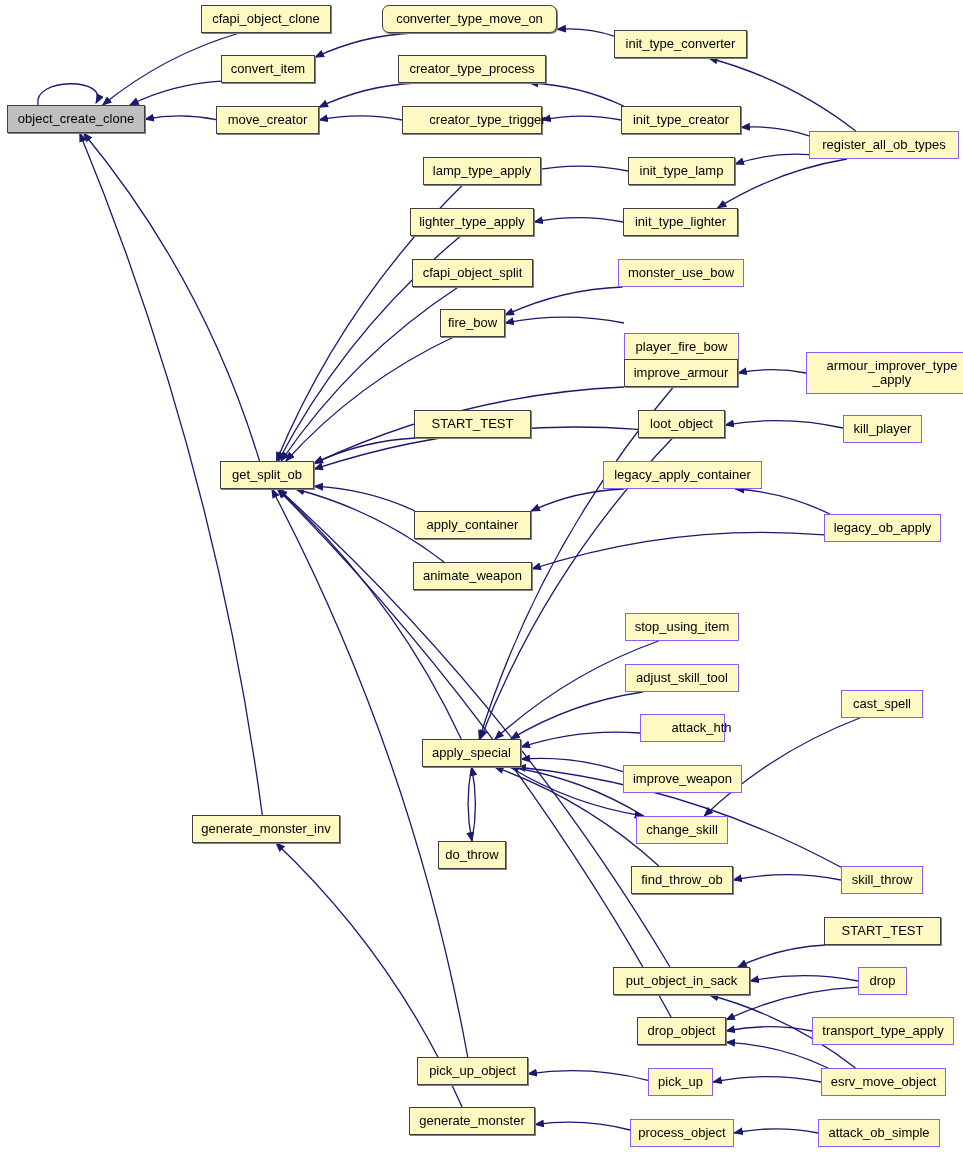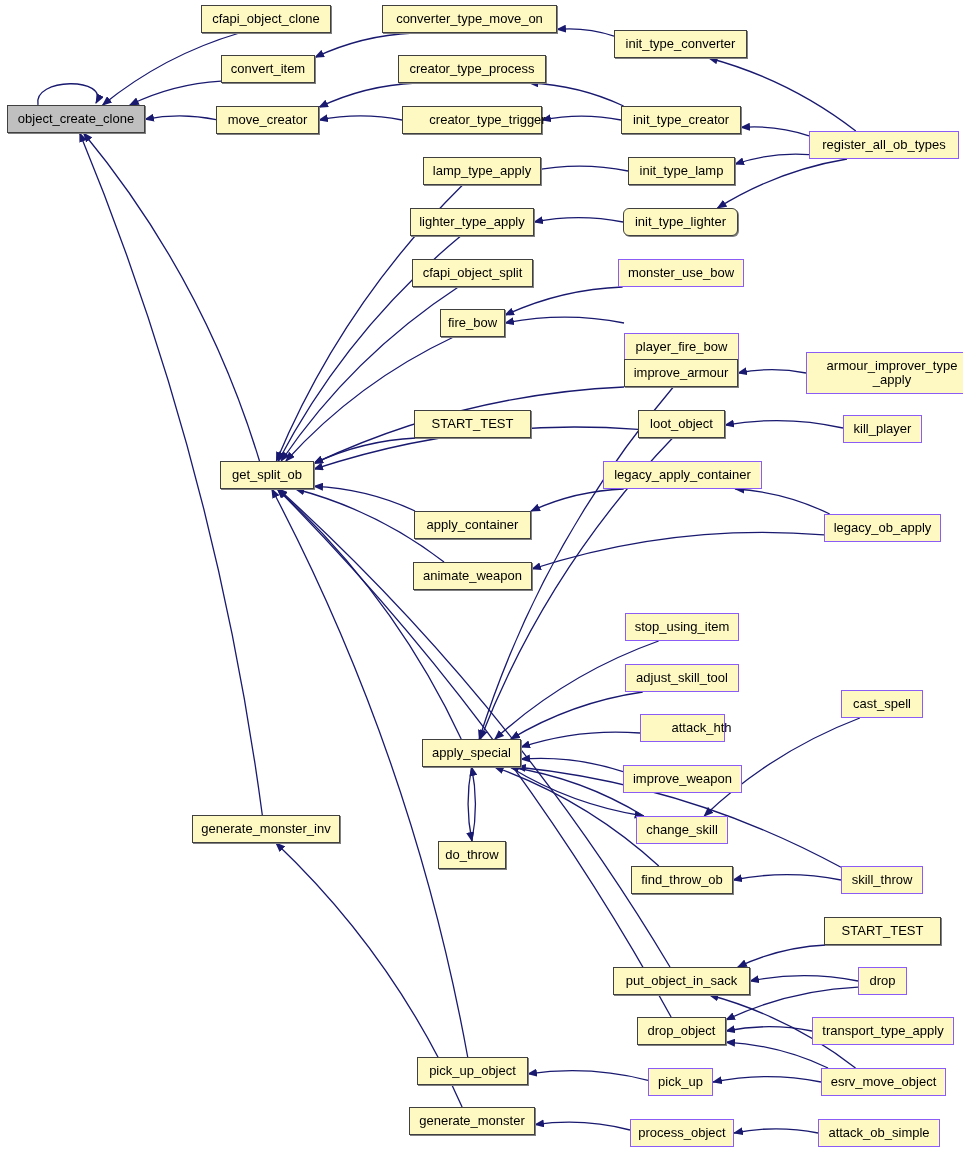--- a/index.html
+++ b/index.html
@@ -105,30 +105,30 @@
         <path d="M262.3,815.0 Q215.4,462.1 79.7,133.0" marker-end="url(#ah)"></path>
         <path d="M259.5,461.0 Q204.3,279.4 83.5,133.0" marker-end="url(#ah)"></path>
         <path d="M471.9,841.0 Q479.1,804.0 471.6,767.0" marker-end="url(#ah)"></path>
       </g>
   </svg>
   <div id="nodes">
       <div class="node current" style="left: 7px; top: 105px; width: 138px; height: 28px;">object_create_clone</div>
       <div class="node black" style="left: 201px; top: 5px; width: 130px; height: 28px;">cfapi_object_clone</div>
       <div class="node black" style="left: 221px; top: 55px; width: 94px; height: 28px;">convert_item</div>
       <div class="node black" style="left: 216px; top: 106px; width: 103px; height: 28px;">move_creator</div>
-      <div class="node black" style="left: 382px; top: 5px; width: 175px; height: 28px;">converter_type_move_on</div>
+      <div class="node black" style="left: 382px; top: 5px; width: 175px; height: 28px; border-radius: 7px;">converter_type_move_on</div>
       <div class="node black" style="left: 398px; top: 55px; width: 148px; height: 28px;">creator_type_process</div>
       <div class="node black" style="left: 402px; top: 106px; width: 140px; height: 28px; padding-left: 31px;">creator_type_trigger</div>
       <div class="node black" style="left: 614px; top: 30px; width: 133px; height: 28px;">init_type_converter</div>
       <div class="node black" style="left: 621px; top: 106px; width: 120px; height: 28px;">init_type_creator</div>
       <div class="node red" style="left: 809px; top: 131px; width: 150px; height: 28px;">register_all_ob_types</div>
       <div class="node black" style="left: 423px; top: 157px; width: 118px; height: 28px;">lamp_type_apply</div>
       <div class="node black" style="left: 628px; top: 157px; width: 107px; height: 28px;">init_type_lamp</div>
       <div class="node black" style="left: 410px; top: 208px; width: 124px; height: 28px;">lighter_type_apply</div>
-      <div class="node black" style="left: 623px; top: 208px; width: 115px; height: 28px; border-radius: 6px;">init_type_lighter</div>
+      <div class="node black" style="left: 623px; top: 208px; width: 115px; height: 28px;">init_type_lighter</div>
       <div class="node black" style="left: 412px; top: 259px; width: 121px; height: 28px;">cfapi_object_split</div>
       <div class="node red" style="left: 618px; top: 259px; width: 126px; height: 28px;">monster_use_bow</div>
       <div class="node black" style="left: 440px; top: 309px; width: 65px; height: 28px;">fire_bow</div>
       <div class="node red" style="left: 624px; top: 309px; width: 115px; height: 28px; margin-top: 24px;">player_fire_bow</div>
       <div class="node black" style="left: 624px; top: 359px; width: 114px; height: 28px;">improve_armour</div>
       <div class="node red" style="left: 806px; top: 352px; width: 172px; height: 42px;">armour_improver_type
 _apply</div>
       <div class="node black" style="left: 414px; top: 410px; width: 117px; height: 28px;">START_TEST</div>
       <div class="node black" style="left: 638px; top: 410px; width: 87px; height: 28px;">loot_object</div>
       <div class="node red" style="left: 843px; top: 415px; width: 79px; height: 28px;">kill_player</div>

